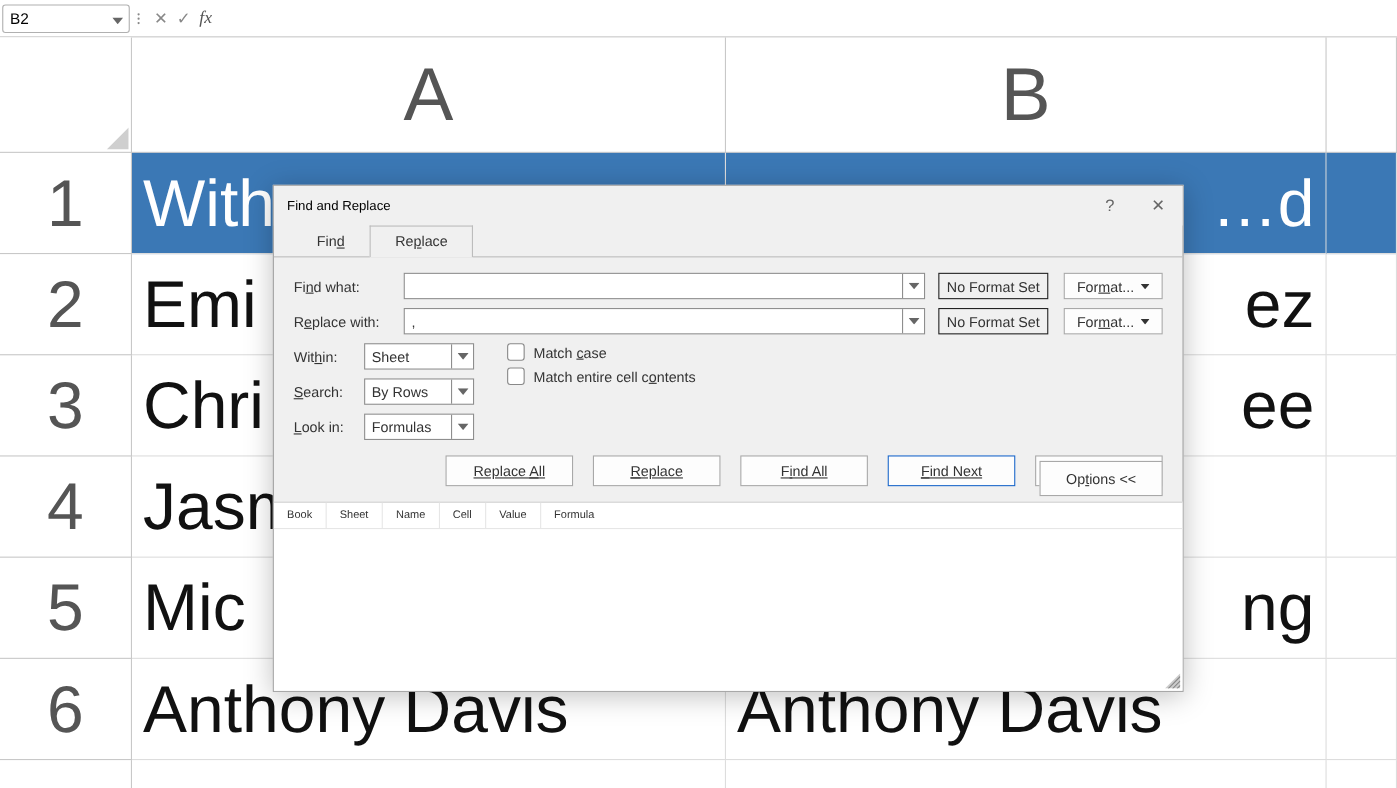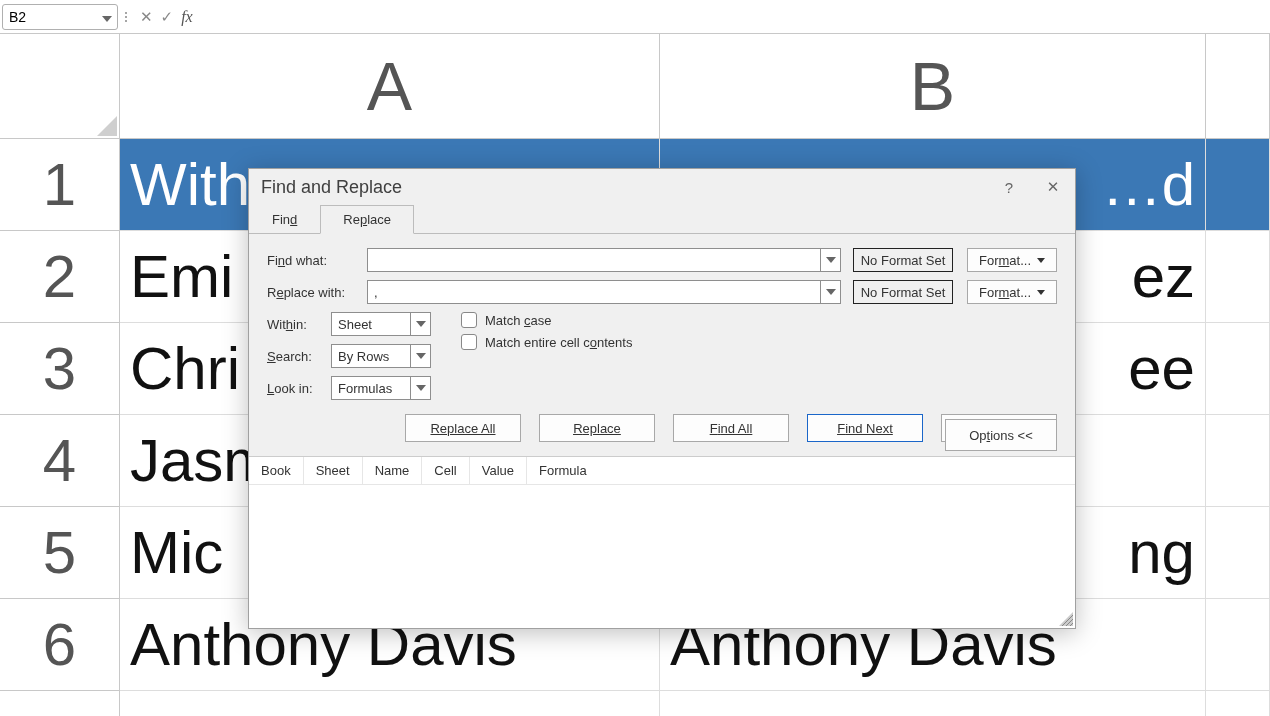--- a/index.html
+++ b/index.html
@@ -118,24 +118,25 @@
       box-shadow: 0 4px 24px rgba(0,0,0,0.25);
       font-size: 13px;
       color: #333;
     }
     .dlg-title {
       height: 36px;
       display: flex; align-items: center;
       padding-left: 12px;
       background: #f0f0f0;
     }
-    .dlg-title .ttl { flex: 1; color: #404040; font-size: 18px;}
+    .dlg-title .ttl { flex: 1; color: #000000; font-size: 12px;}
     .dlg-title .tbtn { width: 44px; text-align: center; color: #666; font-size: 15px;}
     .tabs {
       display: flex;
+      padding-left: 16px;
       gap: 0;
     }
     .tab {
       padding: 6px 22px 6px 22px;
       border: 1px solid transparent;
       cursor: pointer;
     }
     .tab.active {
       background: #f0f0f0;
       border: 1px solid #bcbcbc;
@@ -212,21 +213,21 @@
     }
     .btnrow .btn.primary { border: 1px solid #1a66c9; }
     .results {
       background: #fff;
       border-top: 1px solid #ccc;
       height: 172px;
     }
     .results-head {
       display: flex;
       border-bottom: 1px solid #e6e6e6;
-      font-size: 13px;
+      font-size: 10px;
     }
     .results-head .col {
       padding: 6px 12px;
       border-right: 1px solid #e6e6e6;
     }
     .dlg-resize {
       position:absolute; right:2px; bottom:2px;
       width: 14px; height:14px;
     }
     .ul { text-decoration: underline; }

